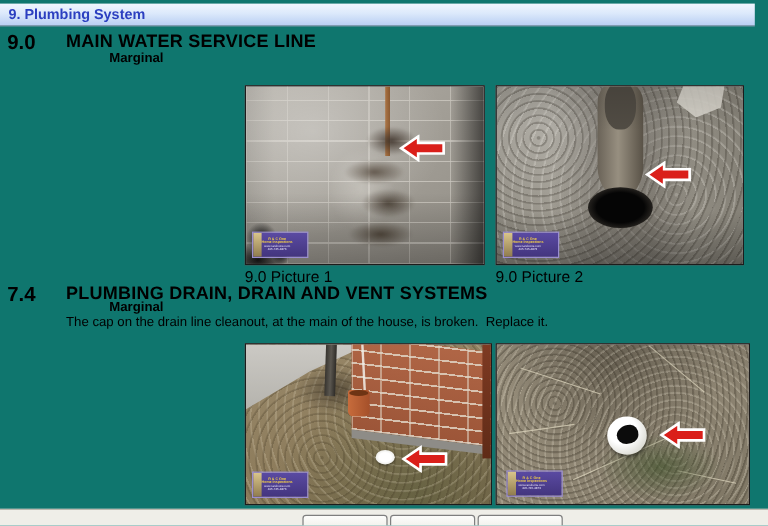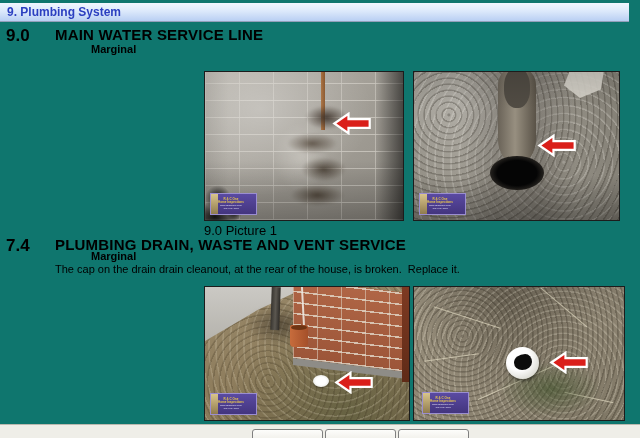--- a/index.html
+++ b/index.html
@@ -187,25 +187,26 @@
       <div class="wm-txt">
         <div class="wm-l1">R &amp; C One</div>
         <div class="wm-l2">Home Inspections</div>
         <div class="wm-l3">www.randcone.com</div>
         <div class="wm-l4">405-745-4873</div>
       </div>
     </div>
   </div>
 
   <div class="caption" style="left:204px;top:223px;width:200px">9.0 Picture 1</div>
+  <div class="caption" style="left:413px;top:223px;width:207px">9.0 Picture 2</div>
 
   <span class="num" style="top:236px">7.4</span>
-  <span class="title" style="top:236px">PLUMBING DRAIN, WASTE AND VENT SERVICE</span>
+  <span class="title" style="top:236px">PLUMBING DRAIN, DRAIN AND VENT SYSTEMS</span>
   <span class="rating" style="top:250px">Marginal</span>
-  <span class="comment" style="top:263px">The cap on the drain drain cleanout, at the rear of the house, is broken.  Replace it.</span>
+  <span class="comment" style="top:263px">The cap on the drain line cleanout, at the main of the house, is broken.  Replace it.</span>
 
   <div class="photo" style="left:204px;top:286px;width:206px;height:135px">
     <div class="p3-ground"></div>
     <div class="p3-slab"></div>
     <div class="p3-shadow"></div>
     <div class="p3-wall"></div>
     <div class="p3-walledge"></div>
     <div class="p3-spout"></div>
     <div class="p3-hose"></div>
     <div class="p3-pot"></div>

